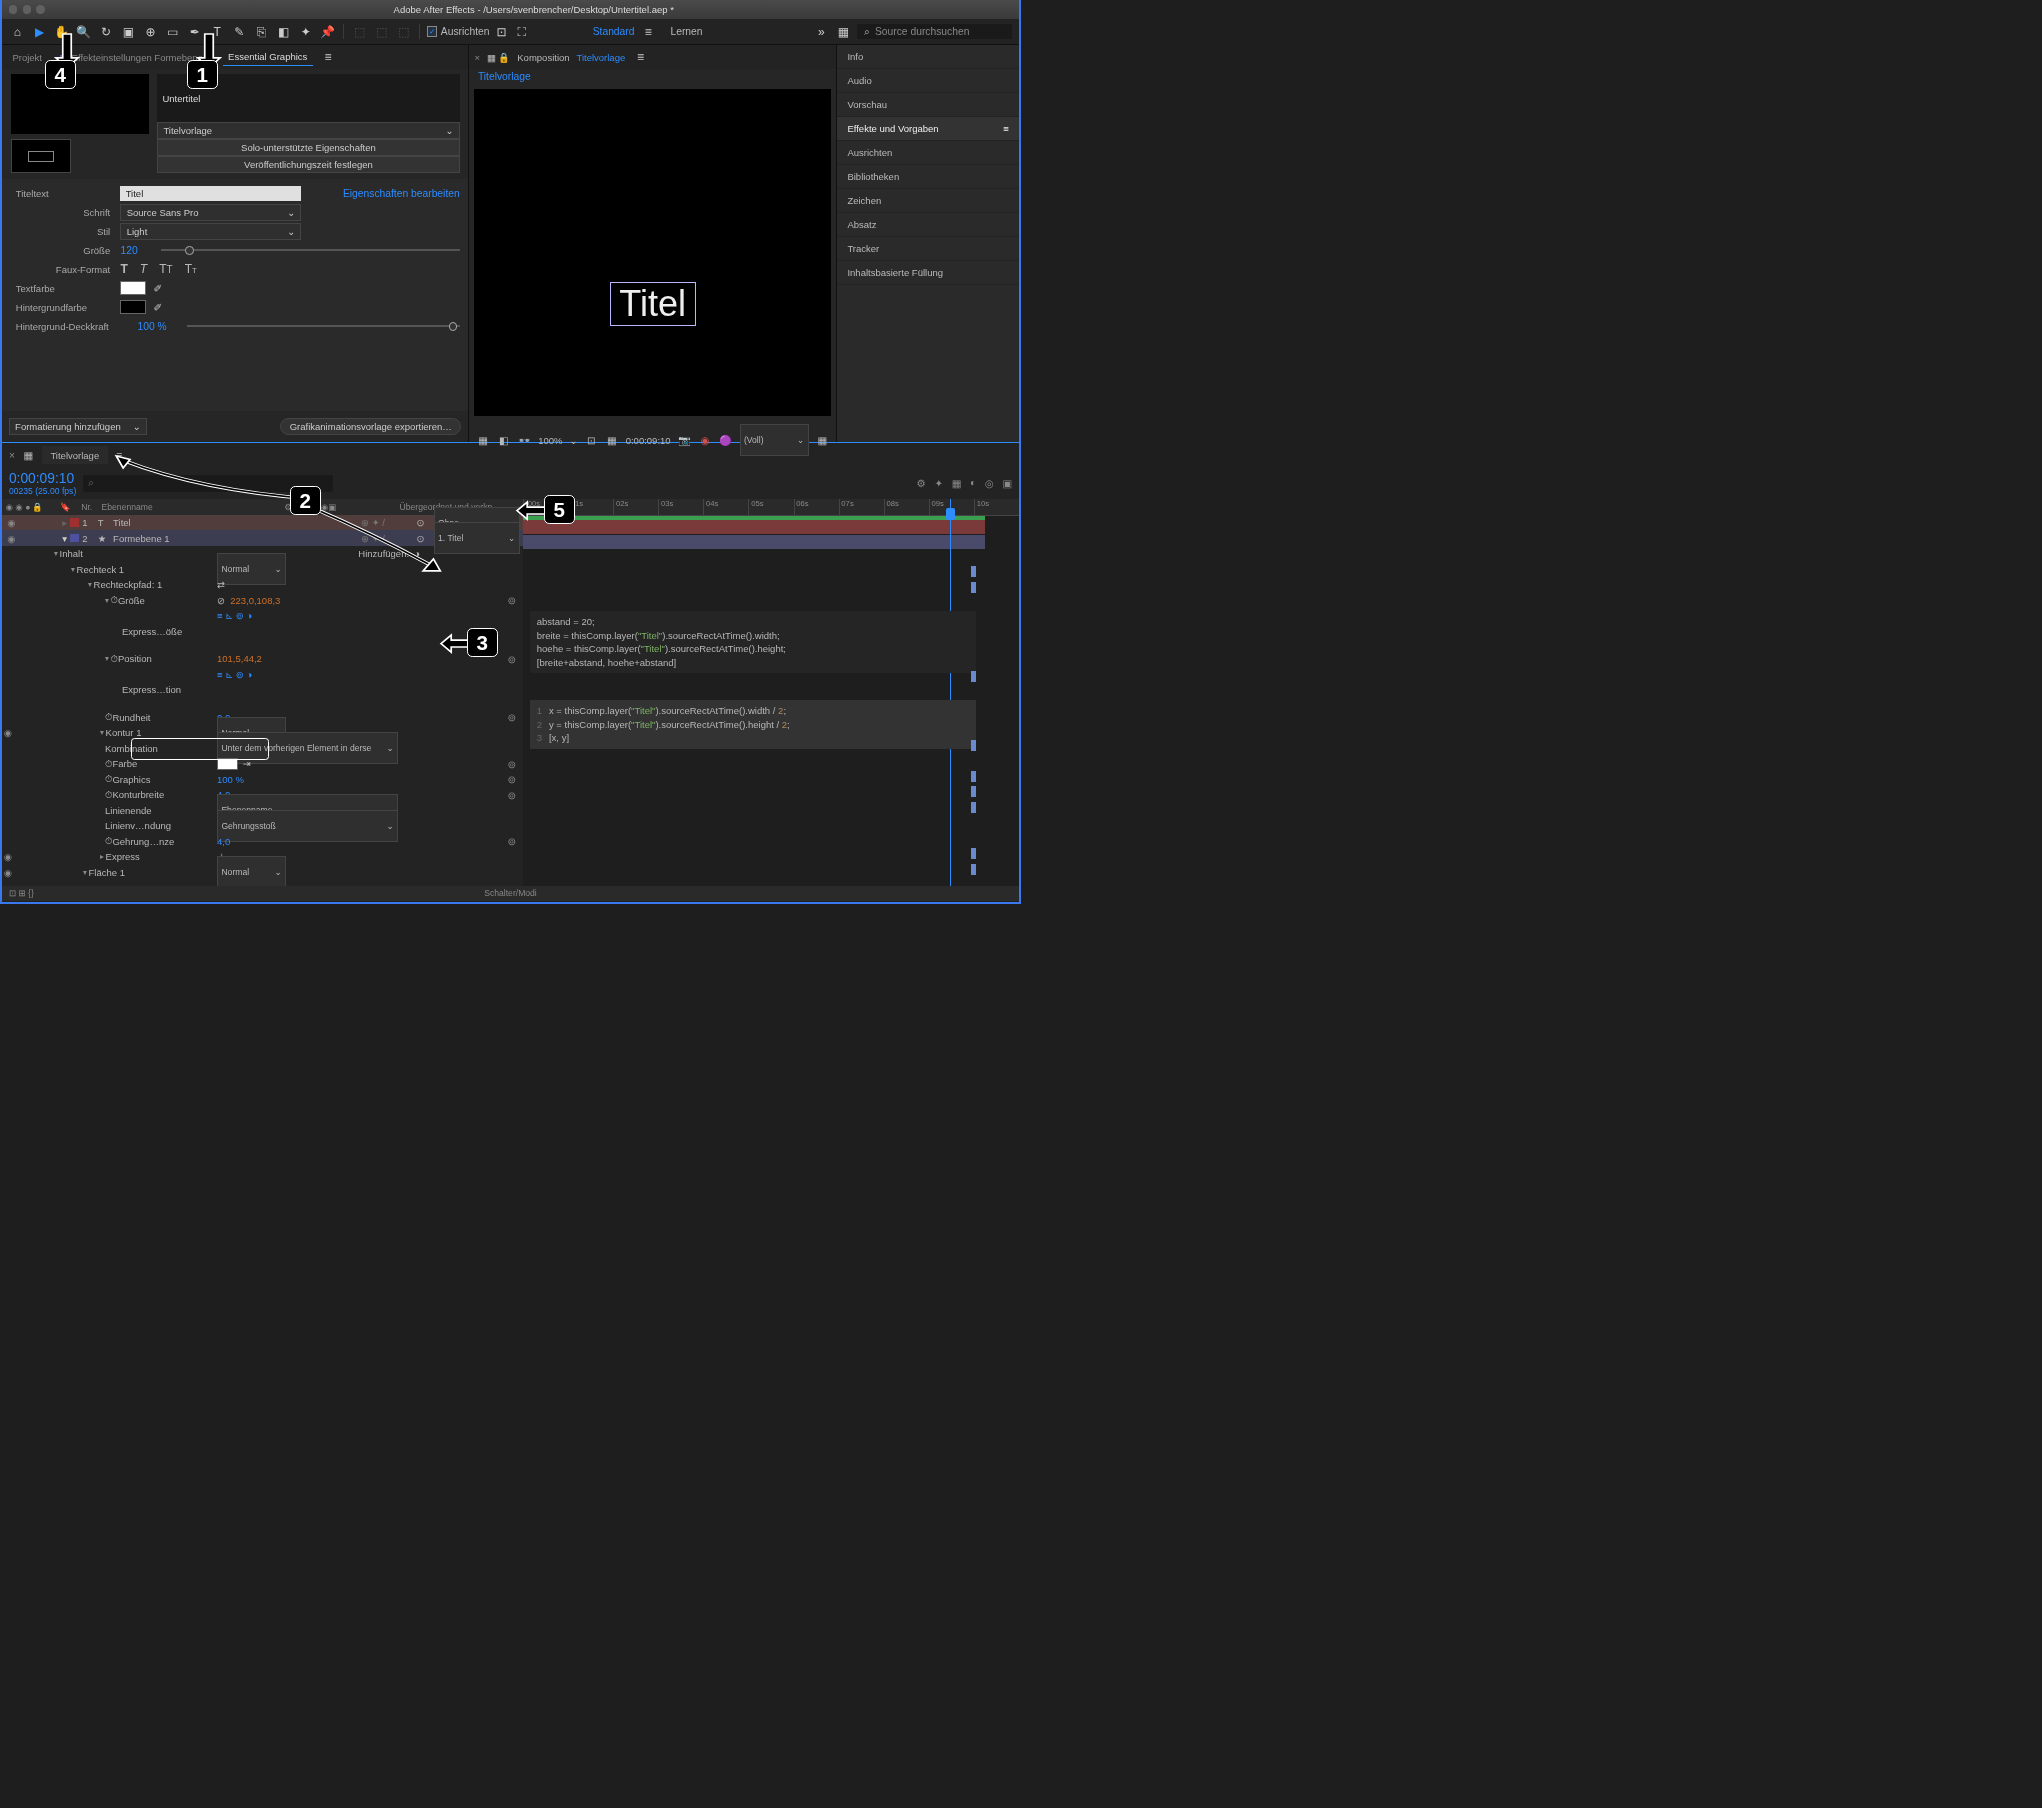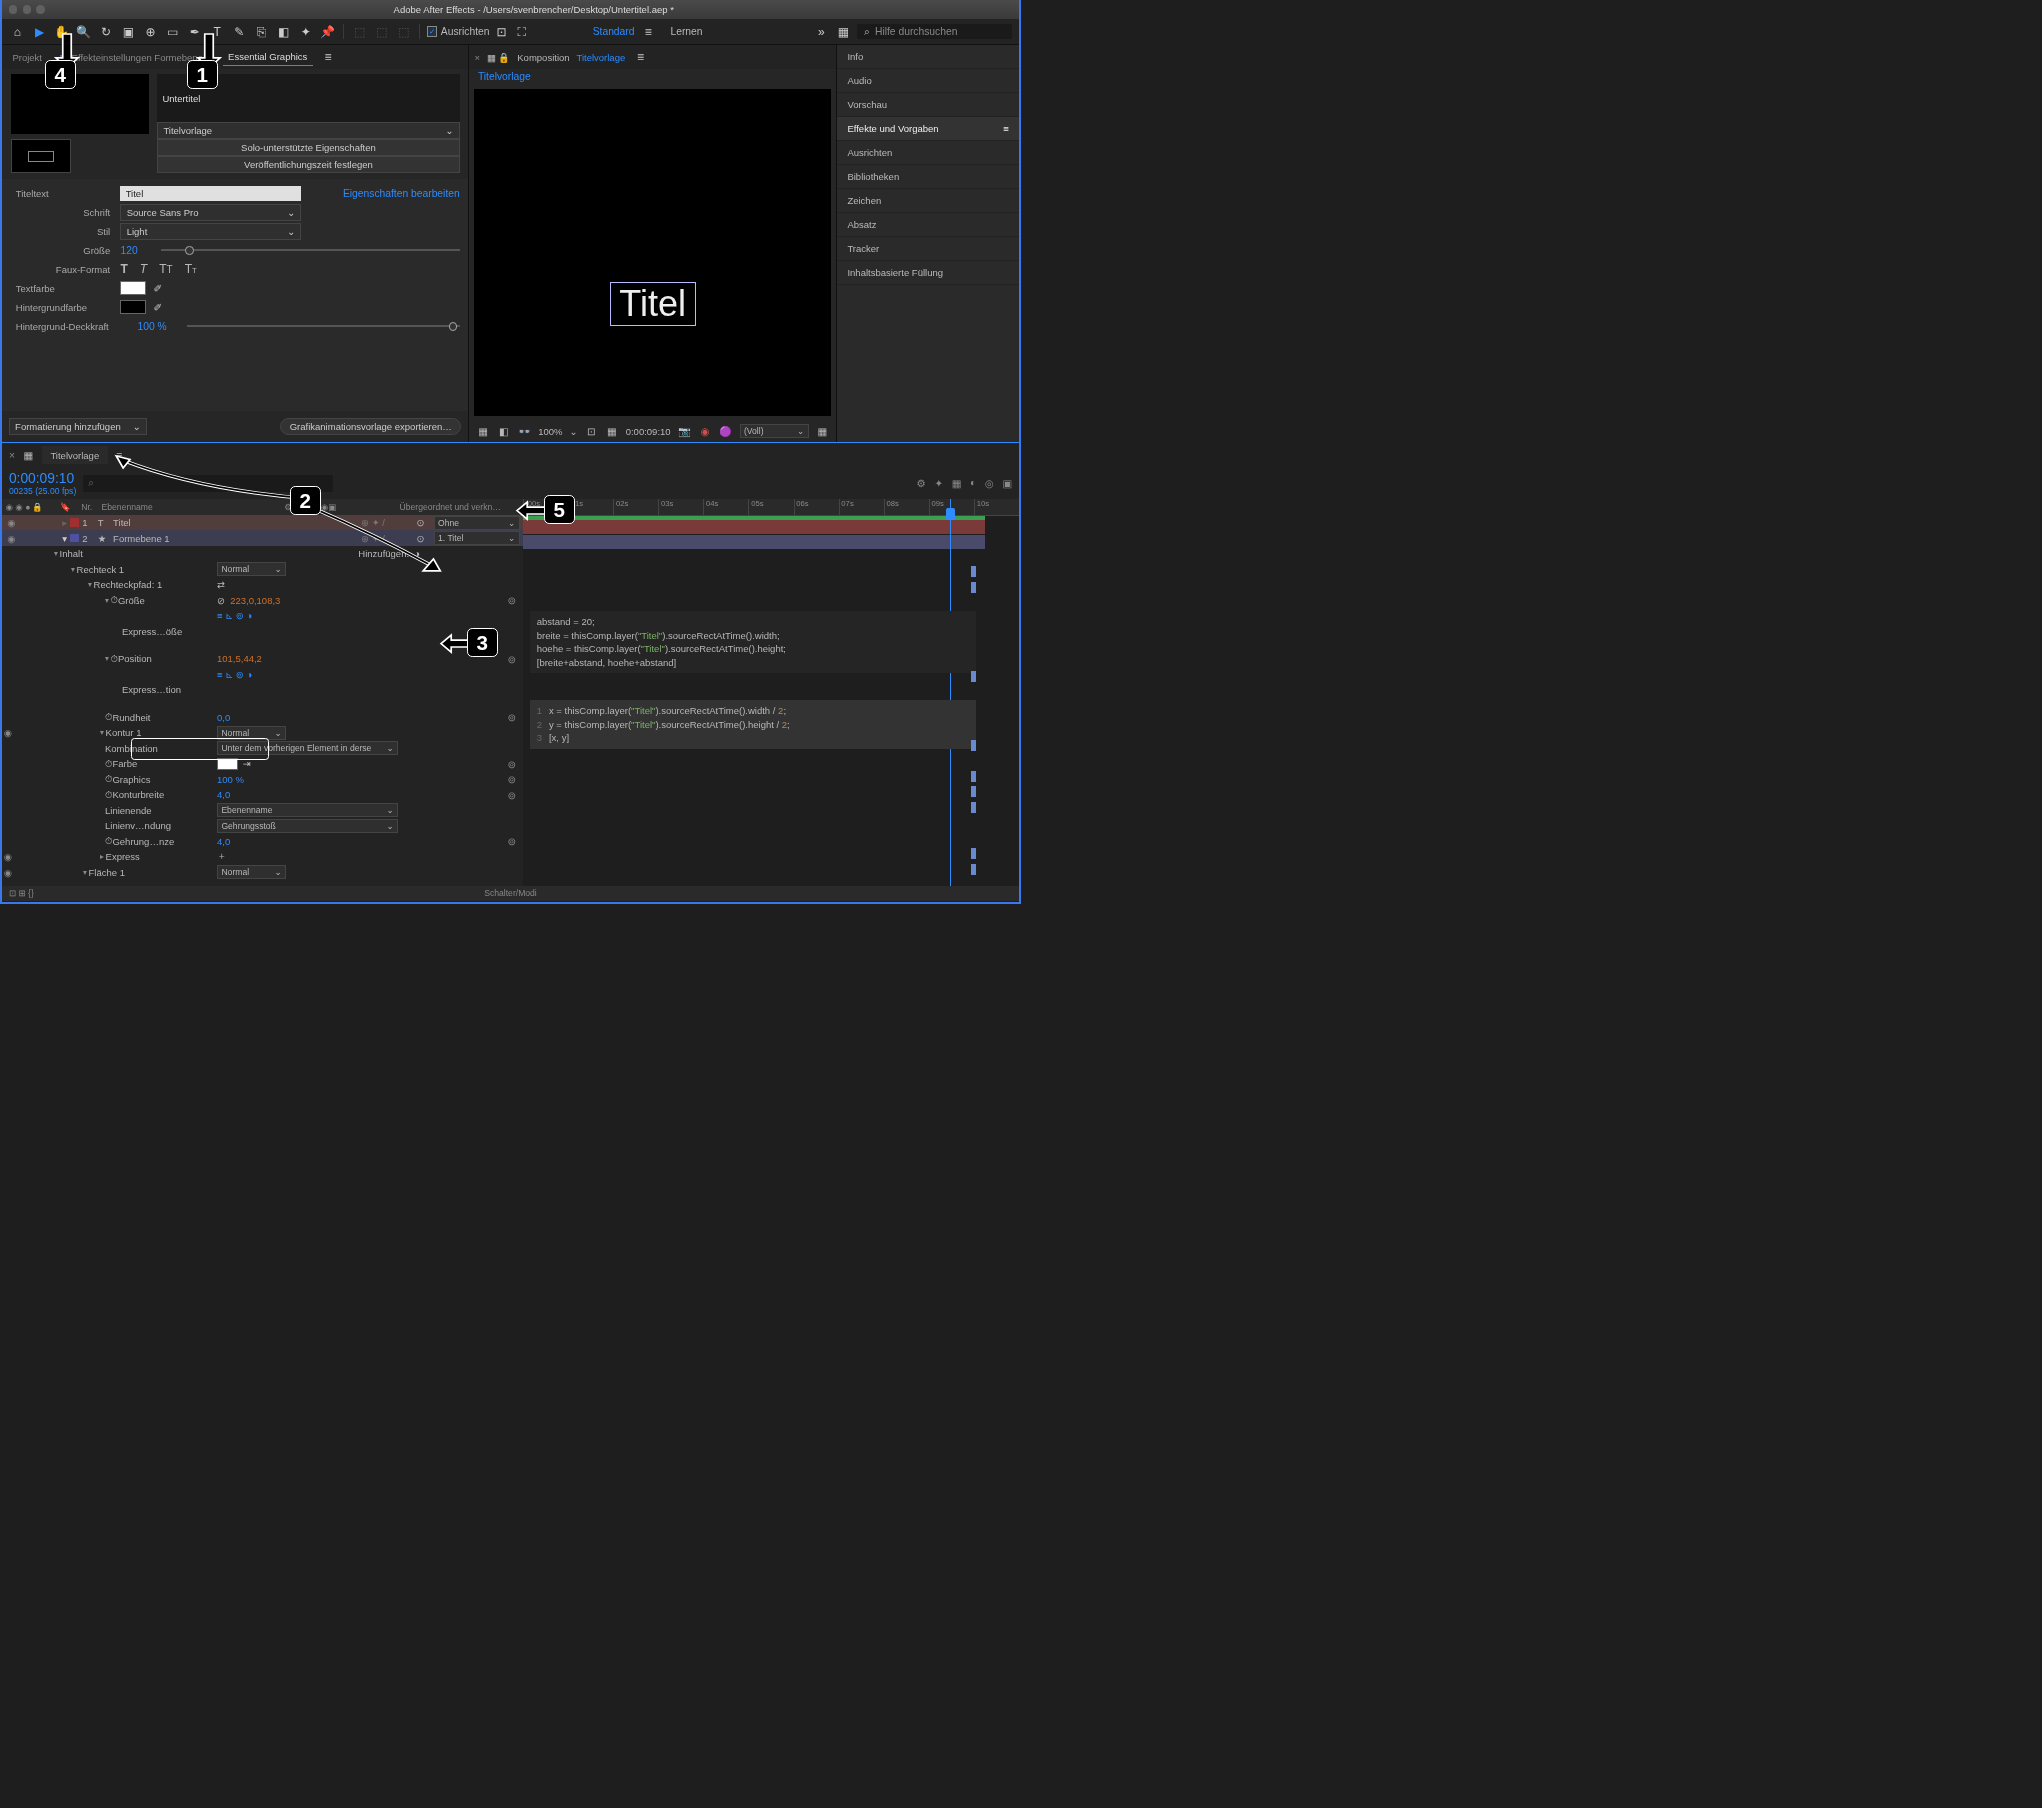--- a/index.html
+++ b/index.html
@@ -80,21 +80,21 @@
 .marker { position:absolute; right:43px; width:5.2px; height:10.3px; background:#6a8ad0; }
 .annotation { position:absolute; z-index:50; pointer-events:none; }
 .ann-box { background:#000; color:#fff; border:1.7px solid #fff; border-radius:5.2px; padding:1.7px 8.6px; font-size:20.6px; font-weight:700; font-family:Arial; }
 .arrow { position:absolute; z-index:49; }
 .hl-box { position:absolute; border:1.7px solid #fff; border-radius:3.4px; }
 .footer-bar { height:15.5px; background:#2a2a2a; display:flex; align-items:center; justify-content:center; font-size:8.6px; color:#888;}
 .thumb-img { width:60px; height:34px; background:#000; border:0.9px solid #444; display:flex; align-items:center; justify-content:center;}
 .thumb-img .rect { width:26px; height:10.3px; border:0.9px solid #888;}
 .eye { width:12px; text-align:center; color:#888; }
 .sq { width:8.6px; height:8.6px; }
-.tiny-dd { background:#2f2f2f; border:0.9px solid #444; padding:0 3.4px; height:14px; font-size:8.6px; display:flex; align-items:center; gap:3.4px; min-width:69px; justify-content:space-between;}
+.tiny-dd { background:#2f2f2f; border:0.9px solid #444; padding:0 3.4px; height:32px; font-size:8.6px; display:flex; align-items:center; gap:3.4px; min-width:69px; justify-content:space-between;}
 svg { overflow:visible; }
 </style>
 </head>
 <body>
 
 <div class="titlebar">
   <div class="traffic">
     <div class="tl"></div>
       <div class="tl"></div>
       <div class="tl"></div>
@@ -131,21 +131,21 @@
   </div>
   <div style="flex:0 0 52px"></div>
   <span class="ws-label">Standard</span>
   <span class="tool-ico">≡</span>
   <span style="margin-left:8.6px">Lernen</span>
   <span style="flex:1"></span>
   <span class="tool-ico">»</span>
   <span class="tool-ico">▦</span>
   <div class="search-box">
     <span>⌕</span>
-    <span style="color:#888">Hilfe durchsuchen</span>
+    <span style="color:#888">Source durchsuchen</span>
   </div>
 </div>
 
 <div class="main">
 
   <div class="left-col">
     <div class="panel-tabs">
       <span class="tab">Projekt</span>
       <span class="tab" style="display:flex;gap:3.4px;align-items:center">
         <span style="color:#5a7ad0">▦</span>

